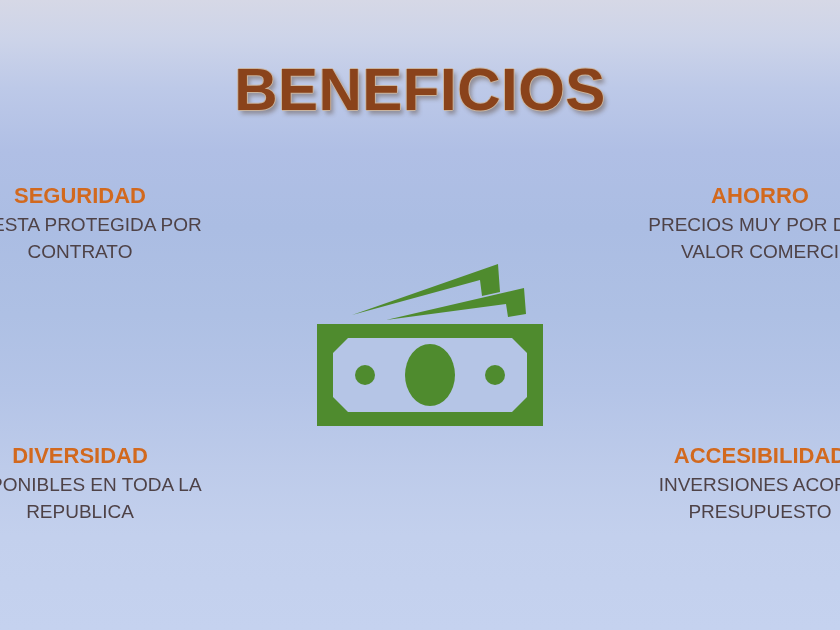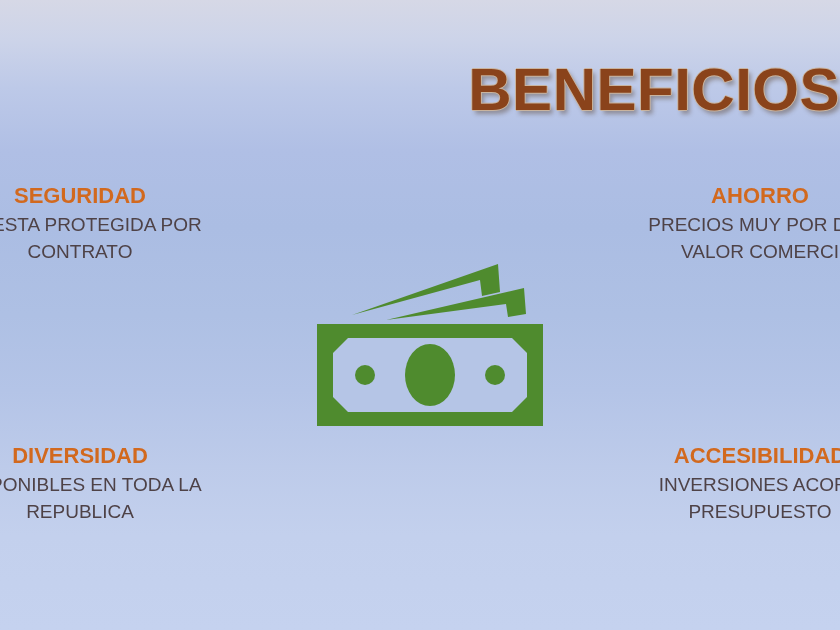--- a/index.html
+++ b/index.html
@@ -33,21 +33,21 @@
         #c3d0ed 85%,
         #c5d2ef 100%);
   }
 
   
   #title-area {
     position: absolute;
     top: 58px;
     left: 0;
     width: 840px;
-    text-align: right;
+    text-align: center;
     pointer-events: none;
   }
 
   #slide-title {
     display: inline-block;
     font-family: "Liberation Sans", sans-serif;
     font-weight: bold;
     font-size: 60px;
     line-height: 64px;
     letter-spacing: 0.5px;

